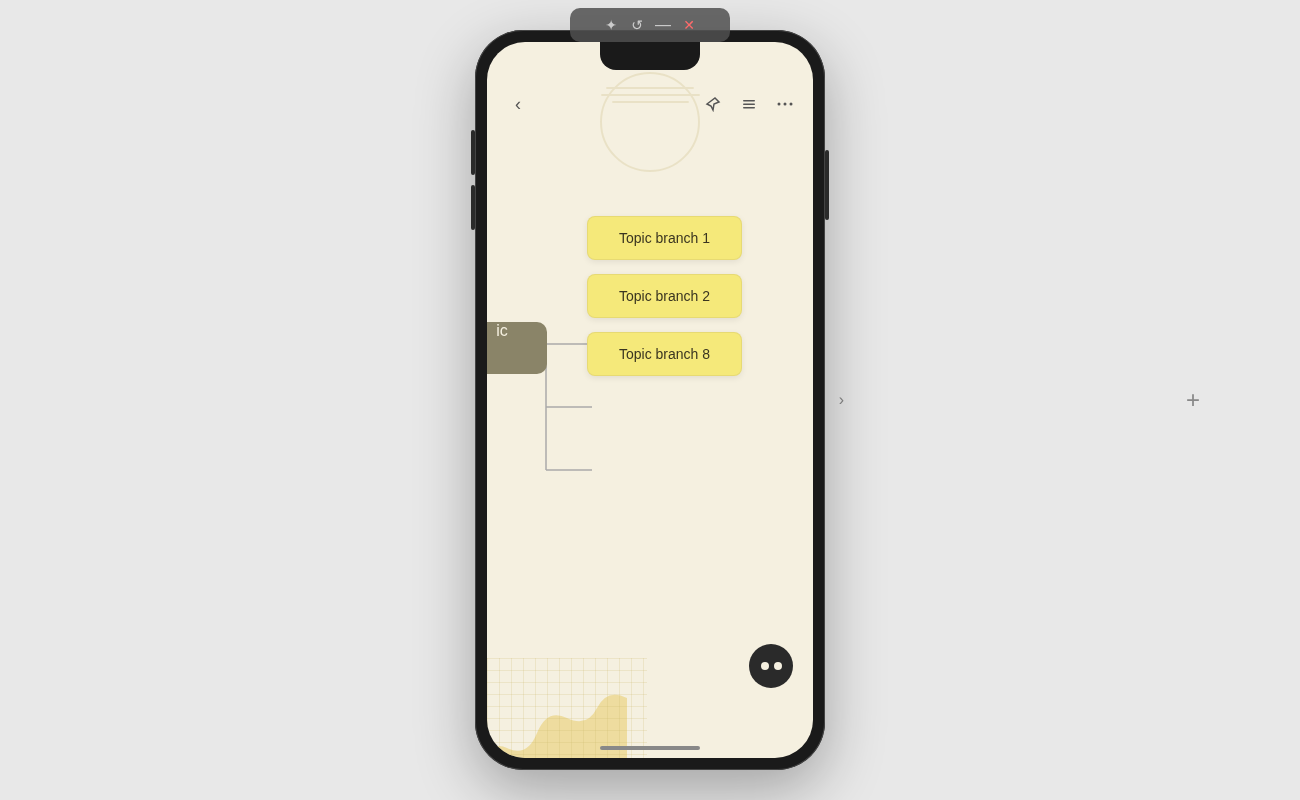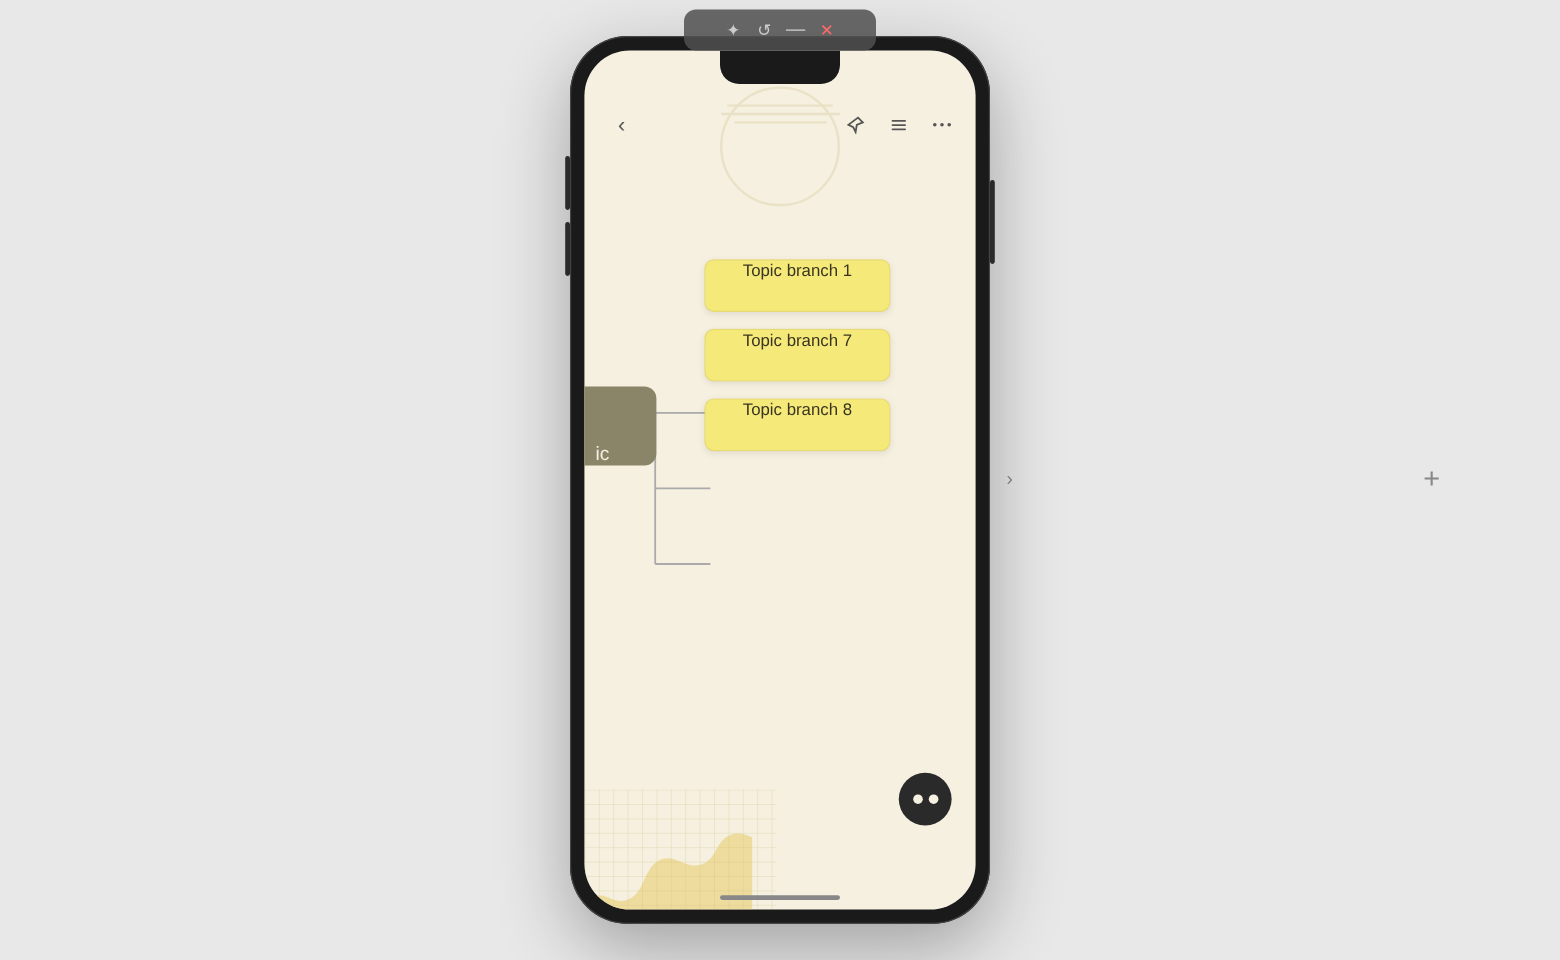--- a/index.html
+++ b/index.html
@@ -219,25 +219,25 @@
       padding-top: 80px;
     }
 
     
     .central-node {
       position: absolute;
       left: -30px;
       top: 50%;
       transform: translateY(-120px);
       width: 90px;
-      height: 66px;
+      height: 52px;
       background: #8a8468;
       border-radius: 10px;
       display: flex;
-      align-items: flex-end;
+      align-items: flex-start;
       justify-content: center;
       color: #f5f0e0;
       font-size: 16px;
       font-weight: 500;
       z-index: 5;
     }
 
     
     .branches-wrapper {
       display: flex;
@@ -248,20 +248,21 @@
       position: relative;
       z-index: 4;
     }
 
     .topic-branch {
       width: 155px;
       height: 44px;
       background: #f5e97a;
       border-radius: 8px;
       display: flex;
+      align-items: center;
       justify-content: center;
       font-size: 14px;
       font-weight: 500;
       color: #3a3520;
       cursor: pointer;
       box-shadow: 0 2px 6px rgba(0,0,0,0.08);
       border: 1px solid rgba(200,185,100,0.3);
     }
 
     
@@ -426,21 +427,21 @@
         <line x1="4" y1="85" x2="50" y2="85" stroke="#aaa" stroke-width="1.5"></line>
 
         <line x1="4" y1="148" x2="50" y2="148" stroke="#aaa" stroke-width="1.5"></line>
       </svg>
 
       <div class="branches-wrapper">
         <div class="topic-branch">
           <span>Topic branch 1</span>
         </div>
         <div class="topic-branch">
-          <span>Topic branch 7</span>
+          <span>Topic branch 2</span>
         </div>
         <div class="topic-branch">
           <span>Topic branch 8</span>
         </div>
       </div>
 
       <div class="ai-bot-btn">
         <div class="bot-eyes">
           <div class="bot-eye"></div>
           <div class="bot-eye"></div>

